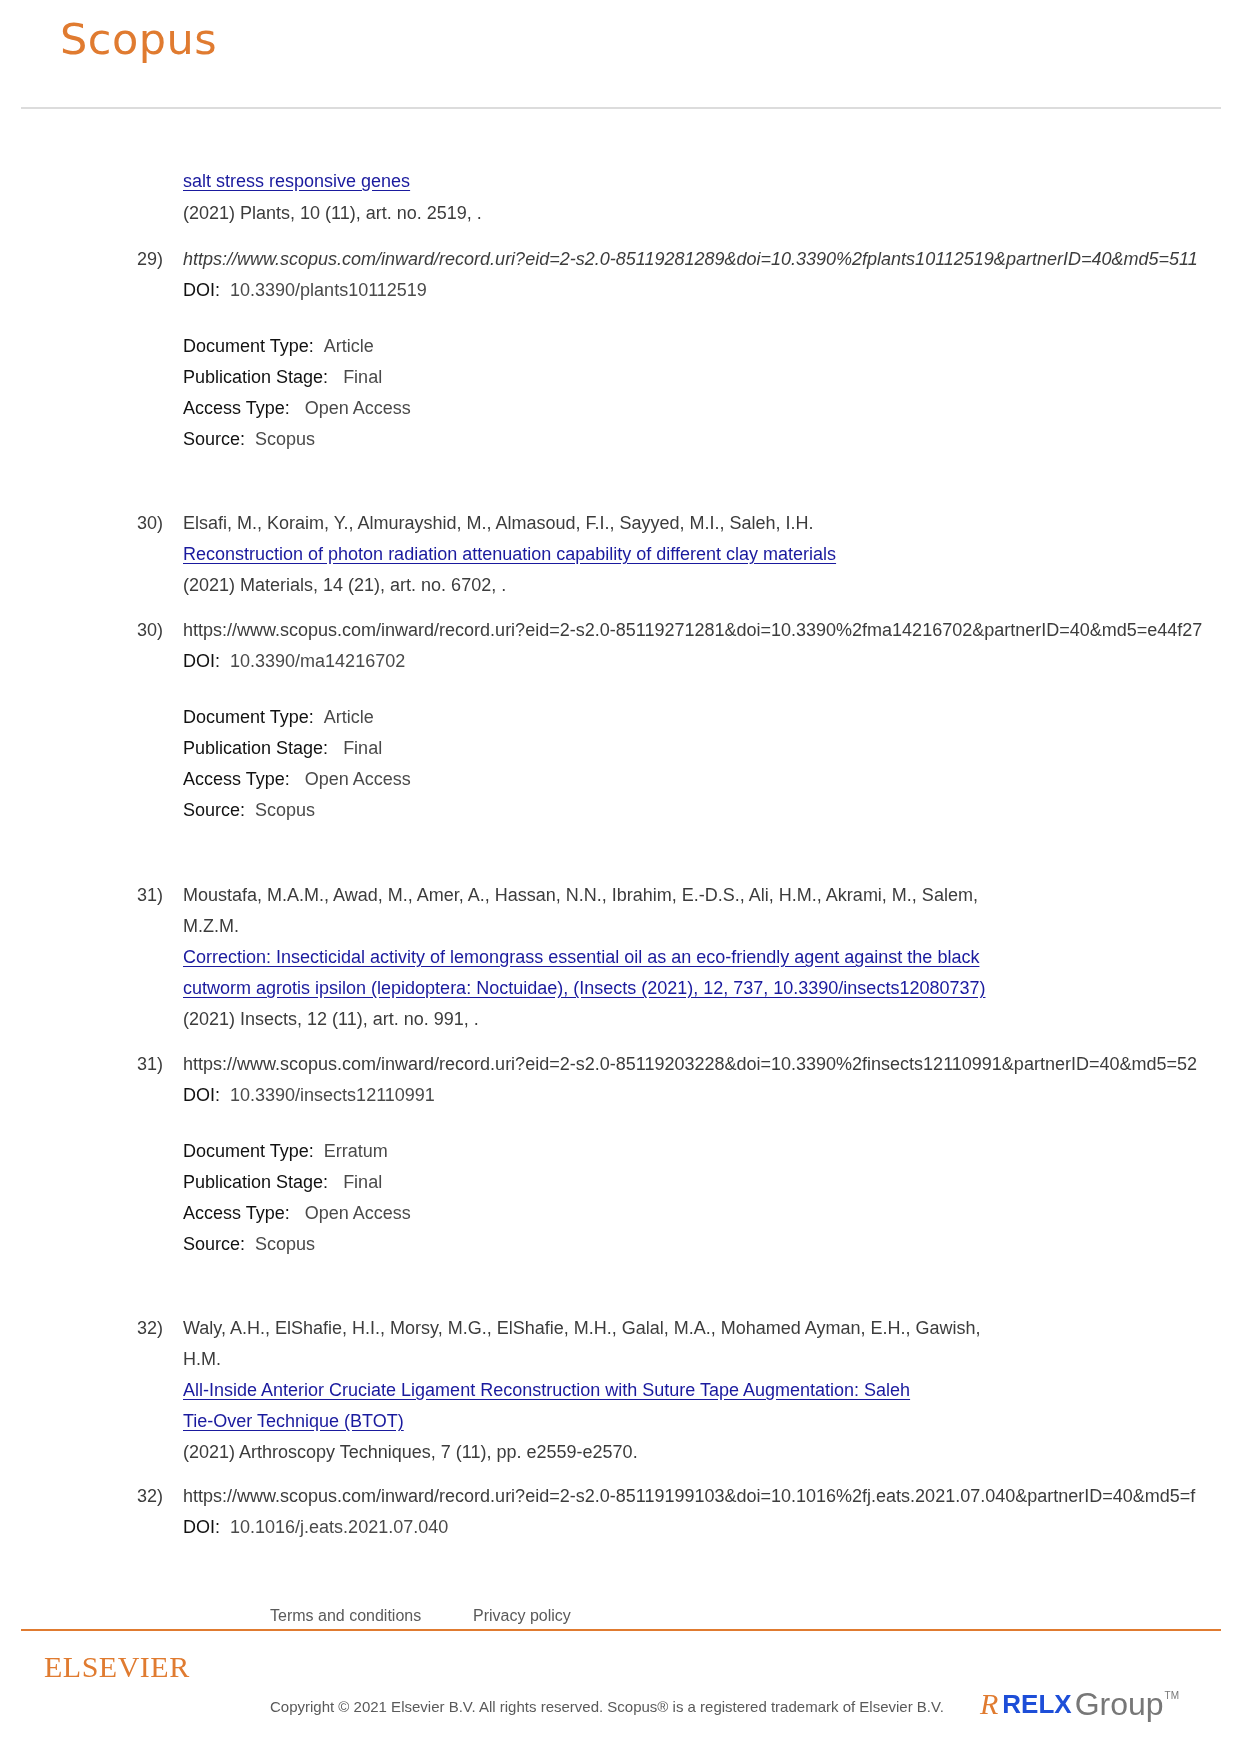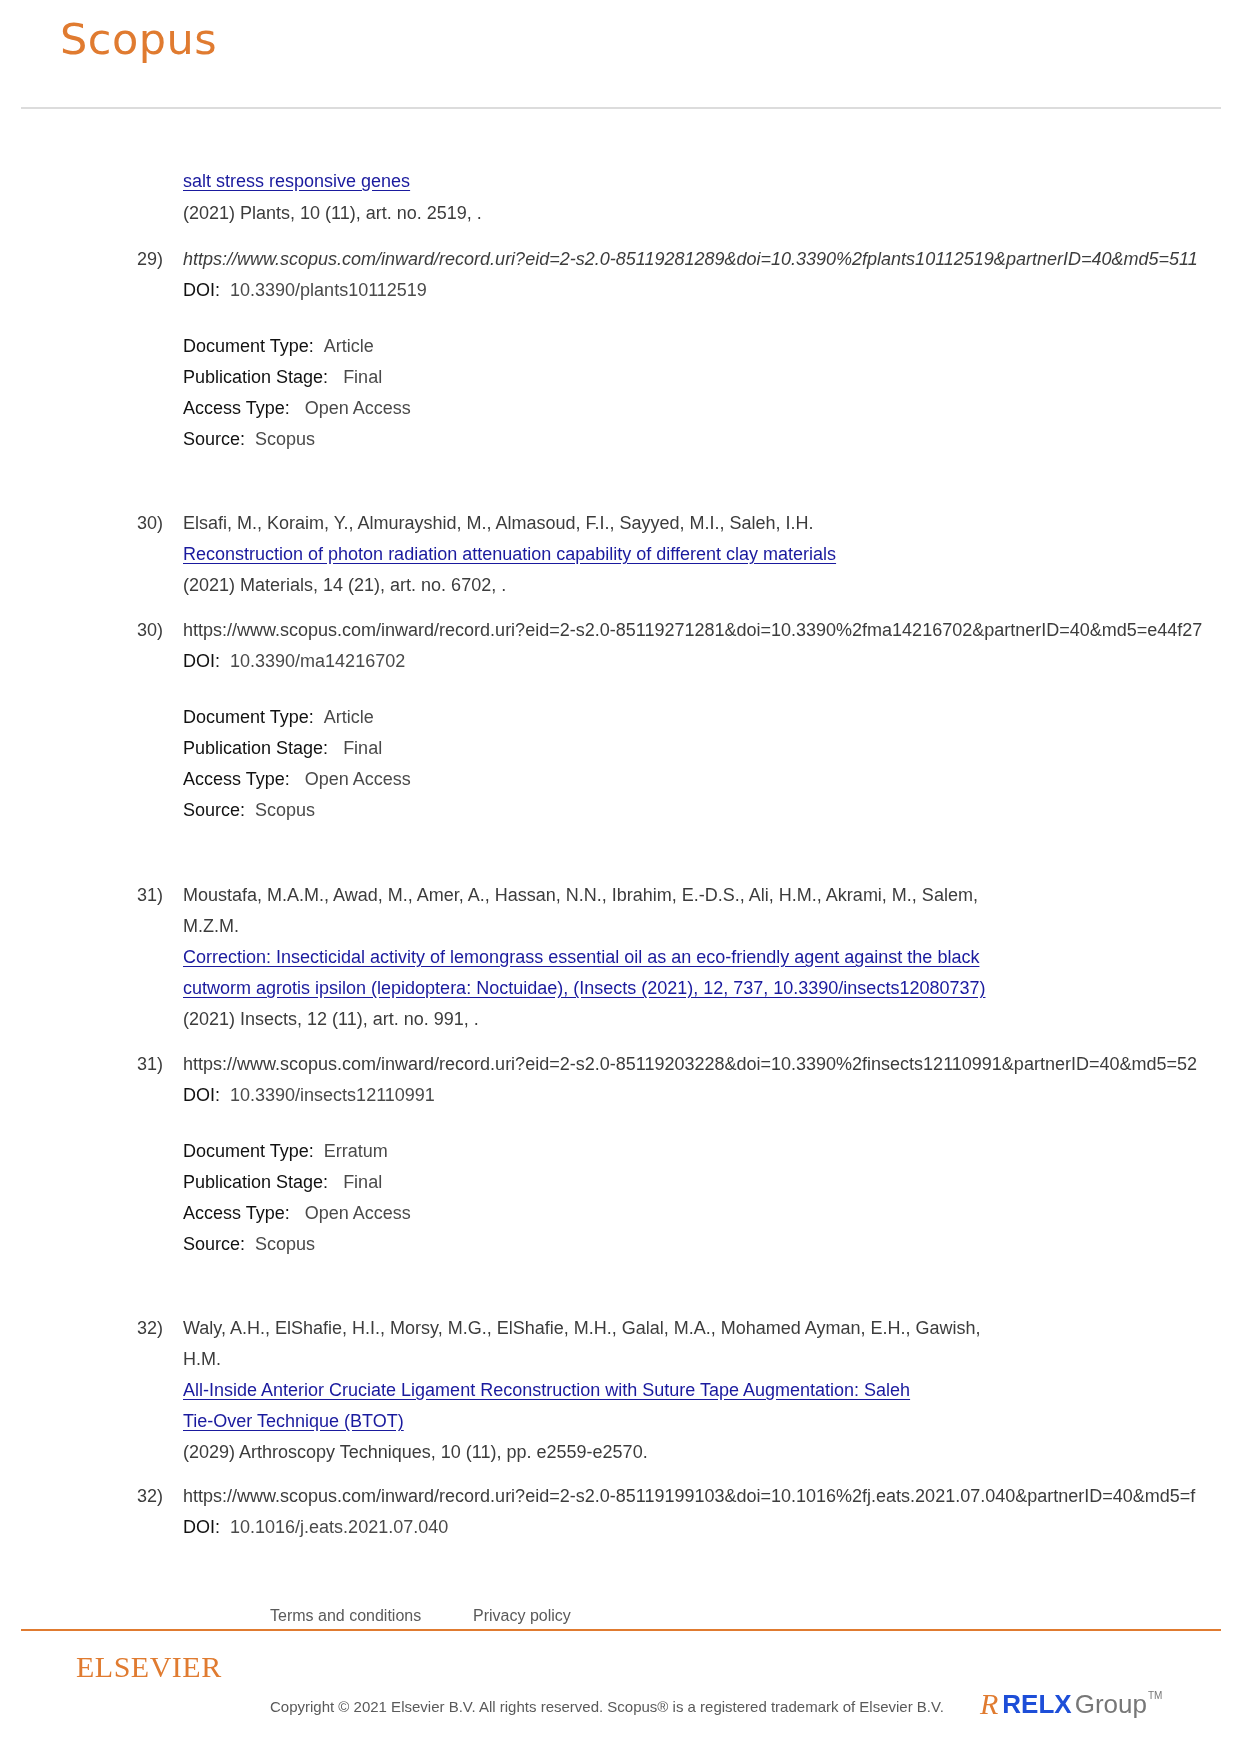--- a/index.html
+++ b/index.html
@@ -21,28 +21,28 @@
   }
   .num { position: absolute; left: 137px; font-size: 18px; line-height: 22px; color: #3c3c3c; }
   .link { color: #1a1a9e; text-decoration: underline; text-underline-offset: 3px; cursor: pointer; }
   .label { color: #111111; }
   .val { color: #4a4a4a; }
   .url { color: #3c3c3c; }
 
   .bottom-rule { position: absolute; left: 21px; top: 1629px; width: 1200px; height: 2px; background: #e07b30; }
   .elsevier {
     position: absolute; left: 44px; top: 1650px;
-    font-family: "Liberation Serif", serif; font-size: 30px; color: #e07b30; letter-spacing: 0.5px; margin-left: 32px;
+    font-family: "Liberation Serif", serif; font-size: 30px; color: #e07b30; letter-spacing: 0.5px;
   }
   .foot-link { position: absolute; top: 1607px; font-size: 16px; color: #5a5a5a; cursor: pointer; }
   .copyright { position: absolute; left: 270px; top: 1698px; font-size: 15px; color: #5a5a5a; white-space: nowrap; }
   .relx { position: absolute; left: 980px; top: 1690px; display: flex; align-items: flex-end; }
   .relx-mark { font-family: "Liberation Serif", serif; font-style: italic; font-size: 30px; color: #e07b30; line-height: 28px; margin-right: 4px; }
   .relx-bold { font-family: "Liberation Sans", sans-serif; font-weight: bold; font-size: 26px; color: #1d4ed8; line-height: 28px; }
-  .relx-light { font-family: "Liberation Sans", sans-serif; font-size: 26px; color: #777777; line-height: 28px; margin-left: 3px; }
+  .relx-light { font-family: "Liberation Sans", sans-serif; font-size: 32px; color: #777777; line-height: 28px; margin-left: 3px; }
   .relx-tm { font-size: 10px; color: #777777; align-self: flex-start; margin-left: 1px; }
 </style>
 </head>
 <body>
 
 <div class="logo">Scopus</div>
 <div class="top-rule"></div>
 
 <div class="content">
 
@@ -96,21 +96,21 @@
     <div class="line" style="top:1202px;"><span class="label">Access Type:</span>&nbsp;&nbsp;&nbsp;<span class="val">Open Access</span></div>
     <div class="line" style="top:1233px;"><span class="label">Source:</span>&nbsp;&nbsp;<span class="val">Scopus</span></div>
   </div>
 
   <div>
     <div class="num" style="top:1317px;">32)</div>
     <div class="line" style="top:1317px;">Waly, A.H., ElShafie, H.I., Morsy, M.G., ElShafie, M.H., Galal, M.A., Mohamed Ayman, E.H., Gawish,</div>
     <div class="line" style="top:1348px;">H.M.</div>
     <div class="line link" style="top:1379px;">All-Inside Anterior Cruciate Ligament Reconstruction with Suture Tape Augmentation: Saleh</div>
     <div class="line link" style="top:1410px;">Tie-Over Technique (BTOT)</div>
-    <div class="line" style="top:1441px;">(2029) Arthroscopy Techniques, 10 (11), pp. e2559-e2570.</div>
+    <div class="line" style="top:1441px;">(2021) Arthroscopy Techniques, 7 (11), pp. e2559-e2570.</div>
     <div class="num" style="top:1485px;">32)</div>
     <div class="line url" style="top:1485px;">https://www.scopus.com/inward/record.uri?eid=2-s2.0-85119199103&amp;doi=10.1016%2fj.eats.2021.07.040&amp;partnerID=40&amp;md5=f</div>
     <div class="line" style="top:1516px;">
       <span class="label">DOI:</span>&nbsp;
       <span class="val">10.1016/j.eats.2021.07.040</span>
     </div>
   </div>
 </div>
 
 <div class="bottom-rule"></div>

